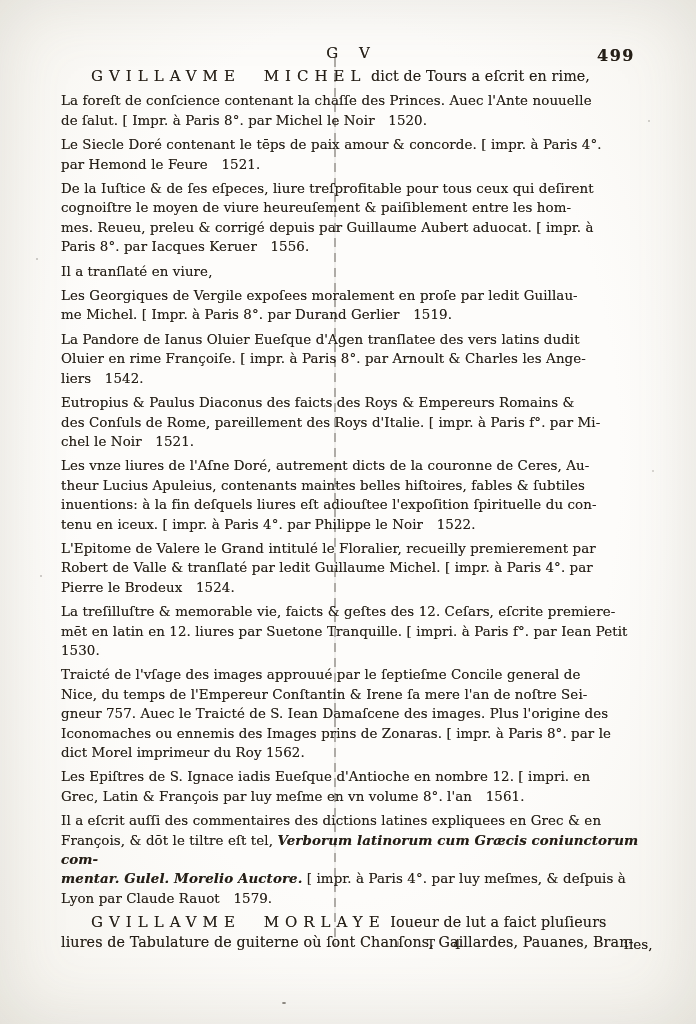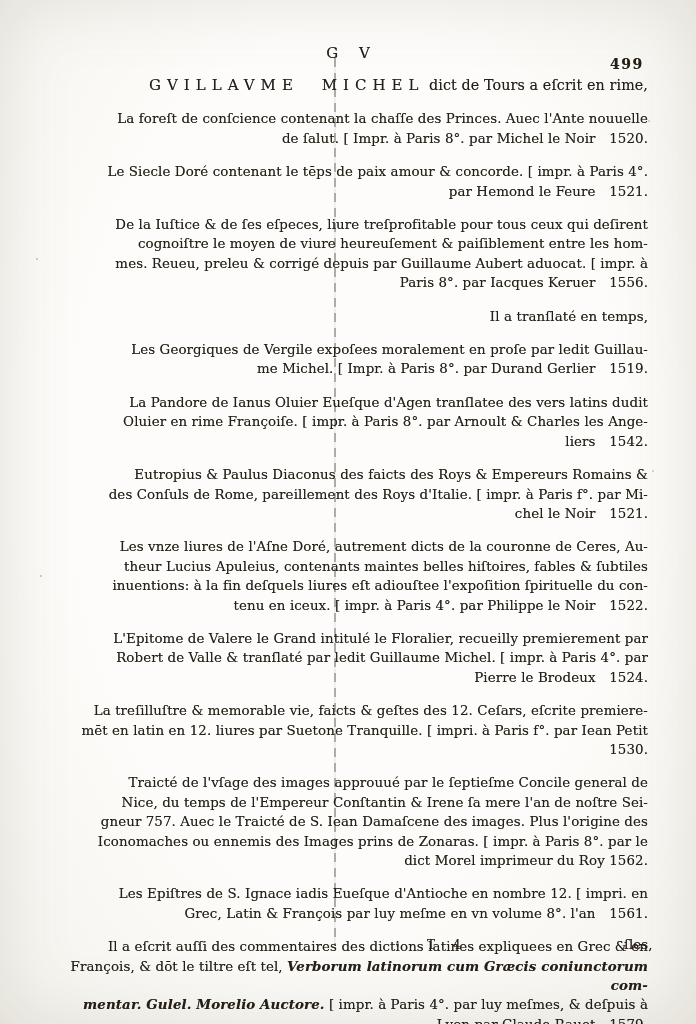--- a/index.html
+++ b/index.html
@@ -9,36 +9,36 @@
     box-shadow:inset 0 0 70px rgba(120,110,92,0.16);
     font-family:"DejaVu Serif","Liberation Serif",serif;
     color:#251f17;
   }
   .running-title{
     position:absolute;top:44px;left:0;right:0;text-align:center;
     font-size:15px;letter-spacing:8px;text-indent:8px;
     text-shadow:0 0 0.5px rgba(40,32,22,.6);
   }
   .folio{
-    position:absolute;top:46px;left:610px;font-size:14px;letter-spacing:1.5px;
-    font-weight:600;text-shadow:0 0 0.6px rgba(40,32,22,.6);margin-top:10px;
+    position:absolute;top:46px;left:597px;font-size:16px;letter-spacing:1.5px;
+    font-weight:600;text-shadow:0 0 0.6px rgba(40,32,22,.6);
   }
   .fold-line{
     position:absolute;left:334px;top:58px;width:2px;height:888px;opacity:.75;
     background:repeating-linear-gradient(180deg,
       rgba(45,38,28,0.50) 0px, rgba(45,38,28,0.50) 9px,
       rgba(45,38,28,0.08) 9px, rgba(45,38,28,0.08) 15px);
   }
   .textblock{
     position:absolute;left:56px;top:62px;width:606px;
     font-size:13.4px;line-height:19.4px;
     text-shadow:0 0 0.5px rgba(40,32,22,.55);
     letter-spacing:0.1px;
   }
-  .textblock p{margin:14px;white-space:pre-line;text-align:right;}
+  .textblock p{margin:5px;white-space:pre-line;}
   .heading{text-indent:30px;}
   .hname{font-size:15px;letter-spacing:6px;word-spacing:12px;}
   .htail{font-size:14.3px;}
   .latin{font-style:italic;font-weight:600;}
   .sig{
     position:absolute;top:938px;left:427px;font-size:12px;letter-spacing:2px;
     text-shadow:0 0 0.5px rgba(40,32,22,.55);
   }
   .catchword{
     position:absolute;top:936px;left:596px;font-size:13.5px;
@@ -67,21 +67,21 @@
     <p class="heading"><span class="hname">GVILLAVME MICHEL</span><span class="htail"> dict de Tours a eſcrit en rime,</span></p>
 
     <p class="entry">La foreſt de conſcience contenant la chaſſe des Princes. Auec l'Ante nouuelle
 de ſalut. [ Impr. à Paris 8°. par Michel le Noir  1520.</p>
     <p class="entry">Le Siecle Doré contenant le tēps de paix amour &amp; concorde. [ impr. à Paris 4°.
 par Hemond le Feure  1521.</p>
     <p class="entry">De la Iuſtice &amp; de ſes eſpeces, liure treſprofitable pour tous ceux qui deſirent
 cognoiſtre le moyen de viure heureuſement &amp; paiſiblement entre les hom-
 mes. Reueu, preleu &amp; corrigé depuis par Guillaume Aubert aduocat. [ impr. à
 Paris 8°. par Iacques Keruer  1556.</p>
-    <p class="entry">Il a tranſlaté en temps,</p>
+    <p class="entry">Il a tranſlaté en viure,</p>
     <p class="entry">Les Georgiques de Vergile expoſees moralement en proſe par ledit Guillau-
 me Michel. [ Impr. à Paris 8°. par Durand Gerlier  1519.</p>
     <p class="entry">La Pandore de Ianus Oluier Eueſque d'Agen tranſlatee des vers latins dudit
 Oluier en rime Françoiſe. [ impr. à Paris 8°. par Arnoult &amp; Charles les Ange-
 liers  1542.</p>
     <p class="entry">Eutropius &amp; Paulus Diaconus des faicts des Roys &amp; Empereurs Romains &amp;
 des Conſuls de Rome, pareillement des Roys d'Italie. [ impr. à Paris f°. par Mi-
 chel le Noir  1521.</p>
     <p class="entry">Les vnze liures de l'Aſne Doré, autrement dicts de la couronne de Ceres, Au-
 theur Lucius Apuleius, contenants maintes belles hiſtoires, fables &amp; ſubtiles

